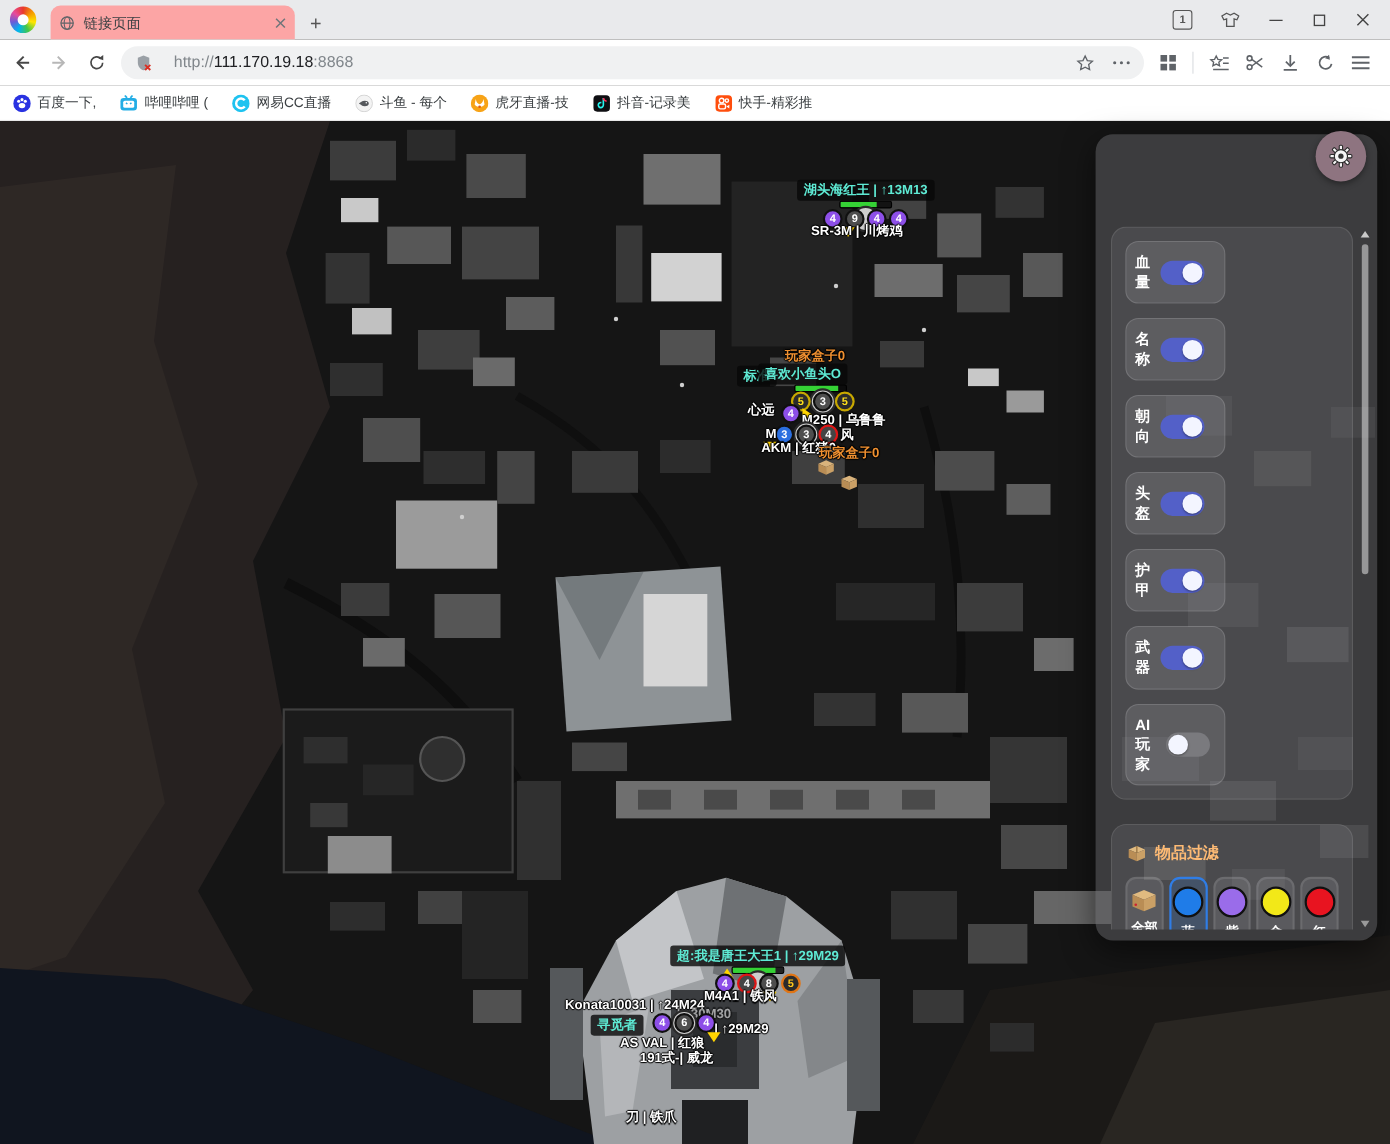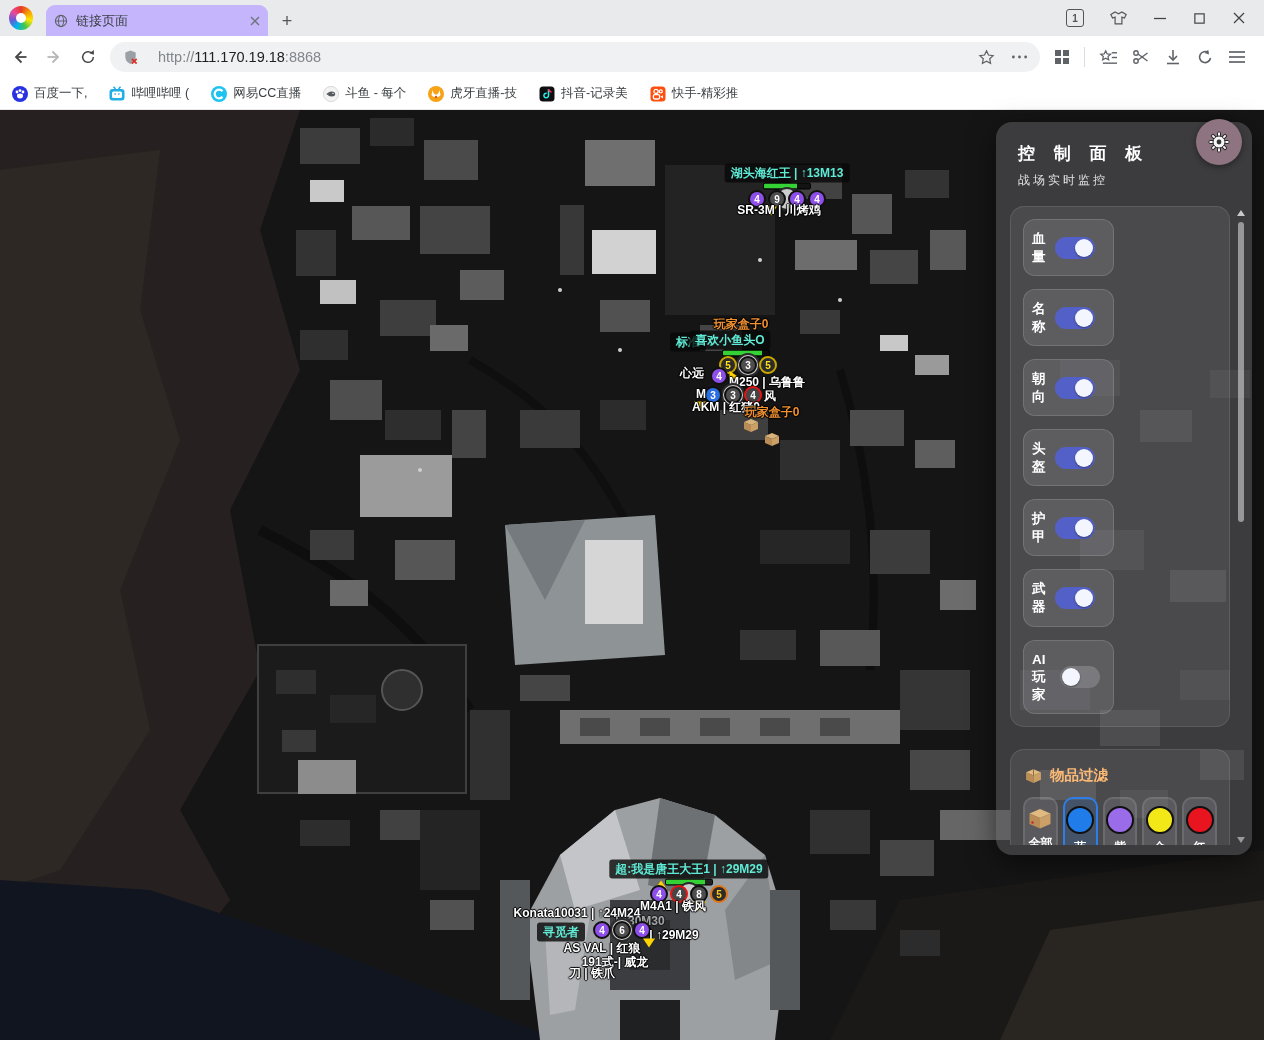--- a/index.html
+++ b/index.html
@@ -4,21 +4,21 @@
 <style>
   html,body{margin:0;padding:0;}
   body{width:1264px;height:1040px;overflow:hidden;position:relative;
        font-family:"Liberation Sans","DejaVu Sans",sans-serif;background:#141414;
        -webkit-font-smoothing:antialiased;}
   
   .titlebar{position:absolute;left:0;top:0;width:1264px;height:36px;background:#e9eaec;display:flex;align-items:center;}
   .logo{width:24px;height:24px;border-radius:50%;margin-left:9px;position:relative;
         background:conic-gradient(#e8392b,#f59b00,#ffe600,#44c749,#00b4f0,#6a5bd8,#e84b9a,#e8392b);}
   .logo::after{content:"";position:absolute;left:7px;top:7px;width:10px;height:10px;border-radius:50%;background:#fdfdfd;}
-  .tab{position:absolute;left:46px;top:5px;width:222px;height:31px;background:#c4b5fd;
+  .tab{position:absolute;left:46px;top:5px;width:222px;height:31px;background:#fca5a5;
        border-radius:9px 9px 0 0;display:flex;align-items:center;padding:0 8px;box-sizing:border-box;}
   .tab-title{font-size:13px;color:#3c4043;margin-left:8px;flex:1;white-space:nowrap;overflow:hidden;}
   .newtab{position:absolute;left:274px;top:8px;width:26px;height:26px;display:flex;align-items:center;justify-content:center;color:#555;font-size:18px;}
   .winbtns{position:absolute;right:0;top:0;height:36px;display:flex;align-items:center;gap:26px;padding-right:18px;}
   .badge1{width:16px;height:16px;border:1.5px solid #555;border-radius:3px;color:#555;font-size:10px;font-weight:bold;display:flex;align-items:center;justify-content:center;}
   .toolbar{position:absolute;left:0;top:36px;width:1264px;height:42px;background:#ffffff;display:flex;align-items:center;}
   .navbtn{width:28px;height:28px;display:flex;align-items:center;justify-content:center;margin-left:6px;border-radius:50%;}
   .urlbox{margin-left:8px;width:930px;height:30px;background:#f0f1f2;border-radius:15px;display:flex;align-items:center;padding:0 12px;box-sizing:border-box;}
   .urltext{font-size:14.5px;margin-left:19px;flex:1;white-space:nowrap;overflow:hidden;}
   .url-dim{color:#80868b;} .url-host{color:#202124;}
@@ -475,40 +475,36 @@
       <div class="mk mk-body" style="left: 622px; top: 820px;"></div>
       <div class="mk mk-badges" style="left: 622px; top: 820px;">
         <span class="bdg bdg-purple">4</span>
         <span class="bdg bdg-gray">6</span>
         <span class="bdg bdg-purple">4</span>
       </div>
       <div class="mk mk-plain" style="left: 674px; top: 825px;">| ↑29M29</div>
       <div class="mk mk-tri" style="left: 649px; top: 833px; transform: translate(-50%, -50%) rotate(180deg);"></div>
       <div class="mk mk-plain" style="left: 602px; top: 838px;">AS VAL | 红狼</div>
       <div class="mk mk-plain" style="left: 615px; top: 852px;">191式-| 威龙</div>
-      <div class="mk mk-plain" style="left: 592px; top: 863px;">刀 | 铁爪</div>
+      <div class="mk mk-plain" style="left: 592px; top: 906px;">刀 | 铁爪</div>
     </div>
 </div>
 
 <div class="panel">
   <div class="gearbtn">
     <svg viewBox="0 0 24 24" width="24" height="24">
         <g fill="#f5f5f5" stroke="#2a2a2a" stroke-width="1">
           <rect x="10.5" y="2" width="3" height="20" rx="1"></rect>
           <rect x="10.5" y="2" width="3" height="20" rx="1" transform="rotate(45 12 12)"></rect>
           <rect x="10.5" y="2" width="3" height="20" rx="1" transform="rotate(90 12 12)"></rect>
           <rect x="10.5" y="2" width="3" height="20" rx="1" transform="rotate(135 12 12)"></rect>
           <circle cx="12" cy="12" r="6"></circle>
         </g>
         <circle cx="12" cy="12" r="2.4" fill="#333"></circle>
       </svg>
-  </div>
-  <div class="p-head">
-    <div class="p-title">控 制 面 板</div>
-    <div class="p-sub">战场实时监控</div>
   </div>
 
   <div class="p-scroll">
 
     <div class="sec">
       <div class="tgrid">
         <div class="toggle-card on">
             <span class="tlabel">血量</span>
             <span class="switch">
               <span class="knob"></span>

